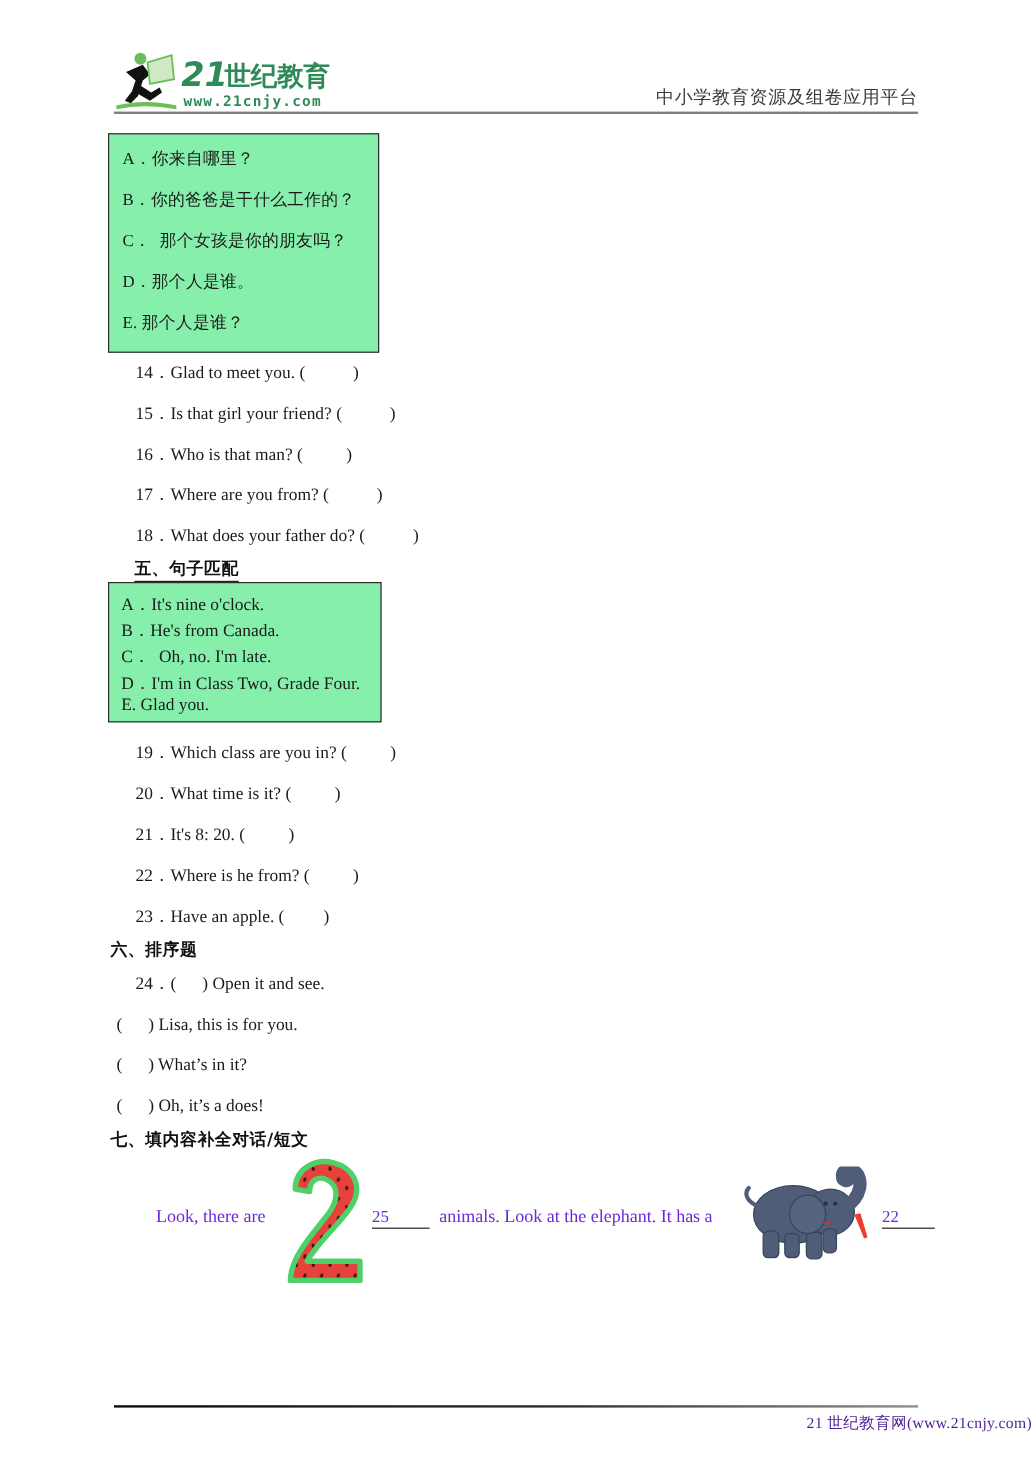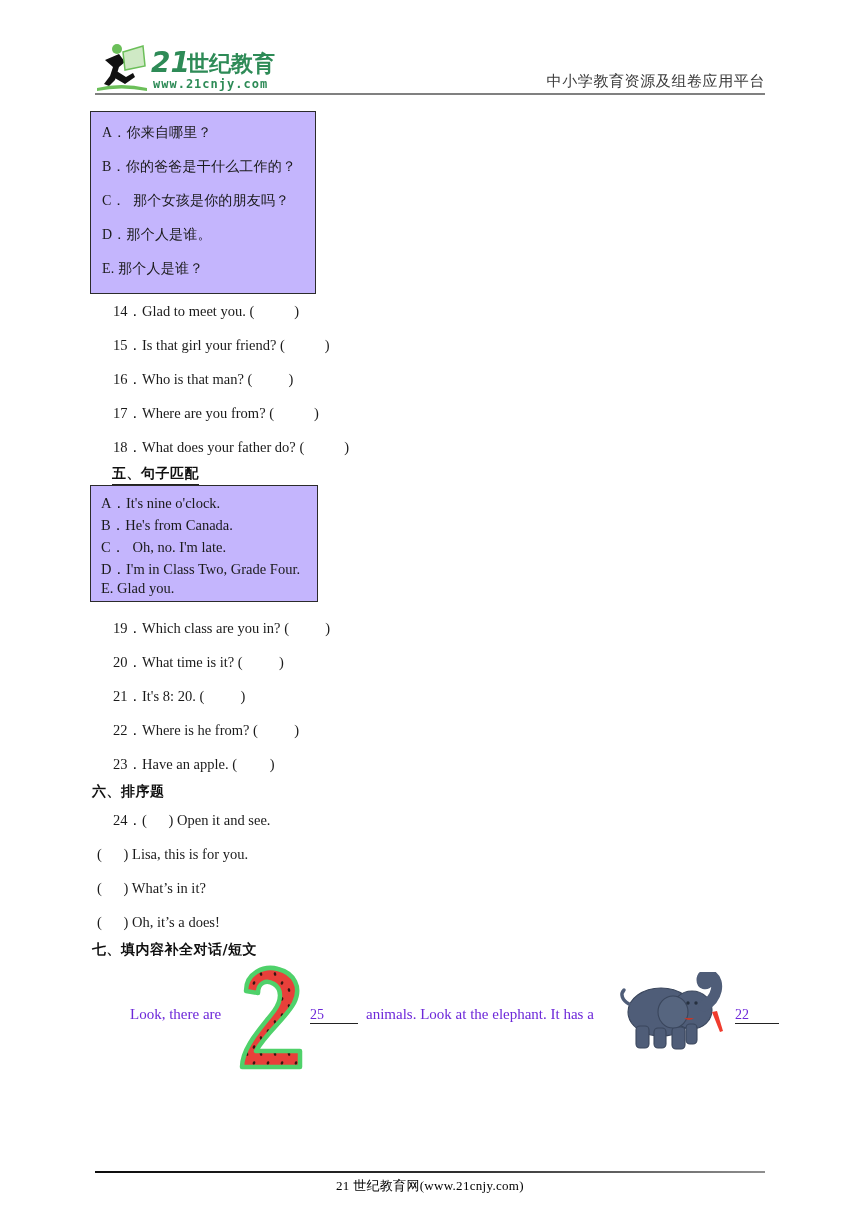--- a/index.html
+++ b/index.html
@@ -82,21 +82,21 @@
   .sec-head.underlined {
     border-bottom: 1.3px solid #222;
     padding-bottom: 1px;
     margin-left: 20px;
   }
 
   
   .opt-box {
     position: absolute;
     border: 1.3px solid #2b2b2b;
-    background: #c4b5fd;
+    background: #86efac;
     box-sizing: border-box;
   }
   .opt-box .opt {
     position: absolute;
     font-family: "Liberation Serif", "DejaVu Serif", serif;
     color: #1a1a1a;
     white-space: pre;
   }
 
   #box-cn { left: 90px; top: 97px; width: 226px; height: 183px; }
@@ -154,24 +154,24 @@
     top: 1157px;
     width: 670px;
     height: 1.6px;
     background: linear-gradient(to right, #0d0d0d 0%, #2f2f2f 55%, #8f8f8f 100%);
   }
   .footer-text {
     position: absolute;
     left: 0;
     top: 1163px;
     width: 860px;
-    text-align: center;
+    text-align: right;
     font-family: "Liberation Serif", "DejaVu Serif", serif;
     font-size: 13px;
-    color: #000000;
+    color: #4c1d95;
     letter-spacing: 0.3px;
   }
 </style>
 </head>
 <body>
 
 <div class="page">
 
   <div class="header">
 

